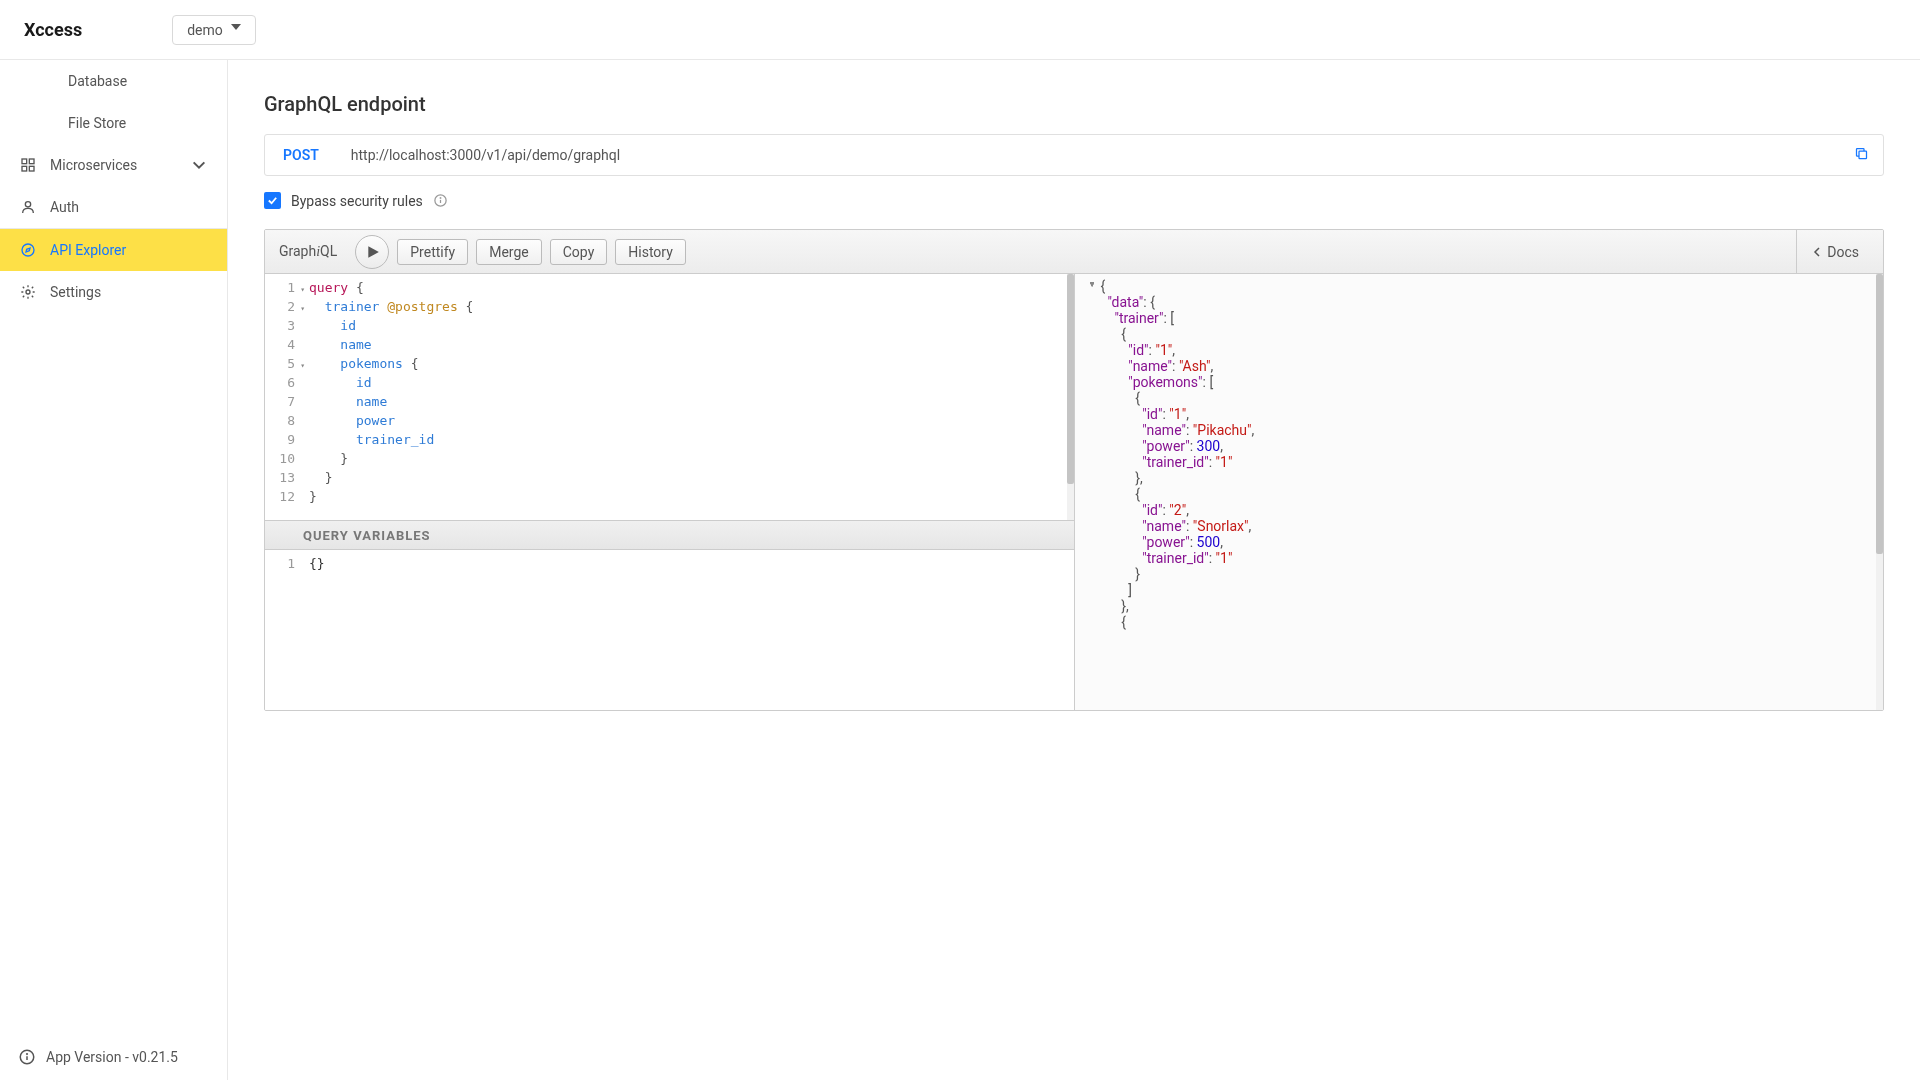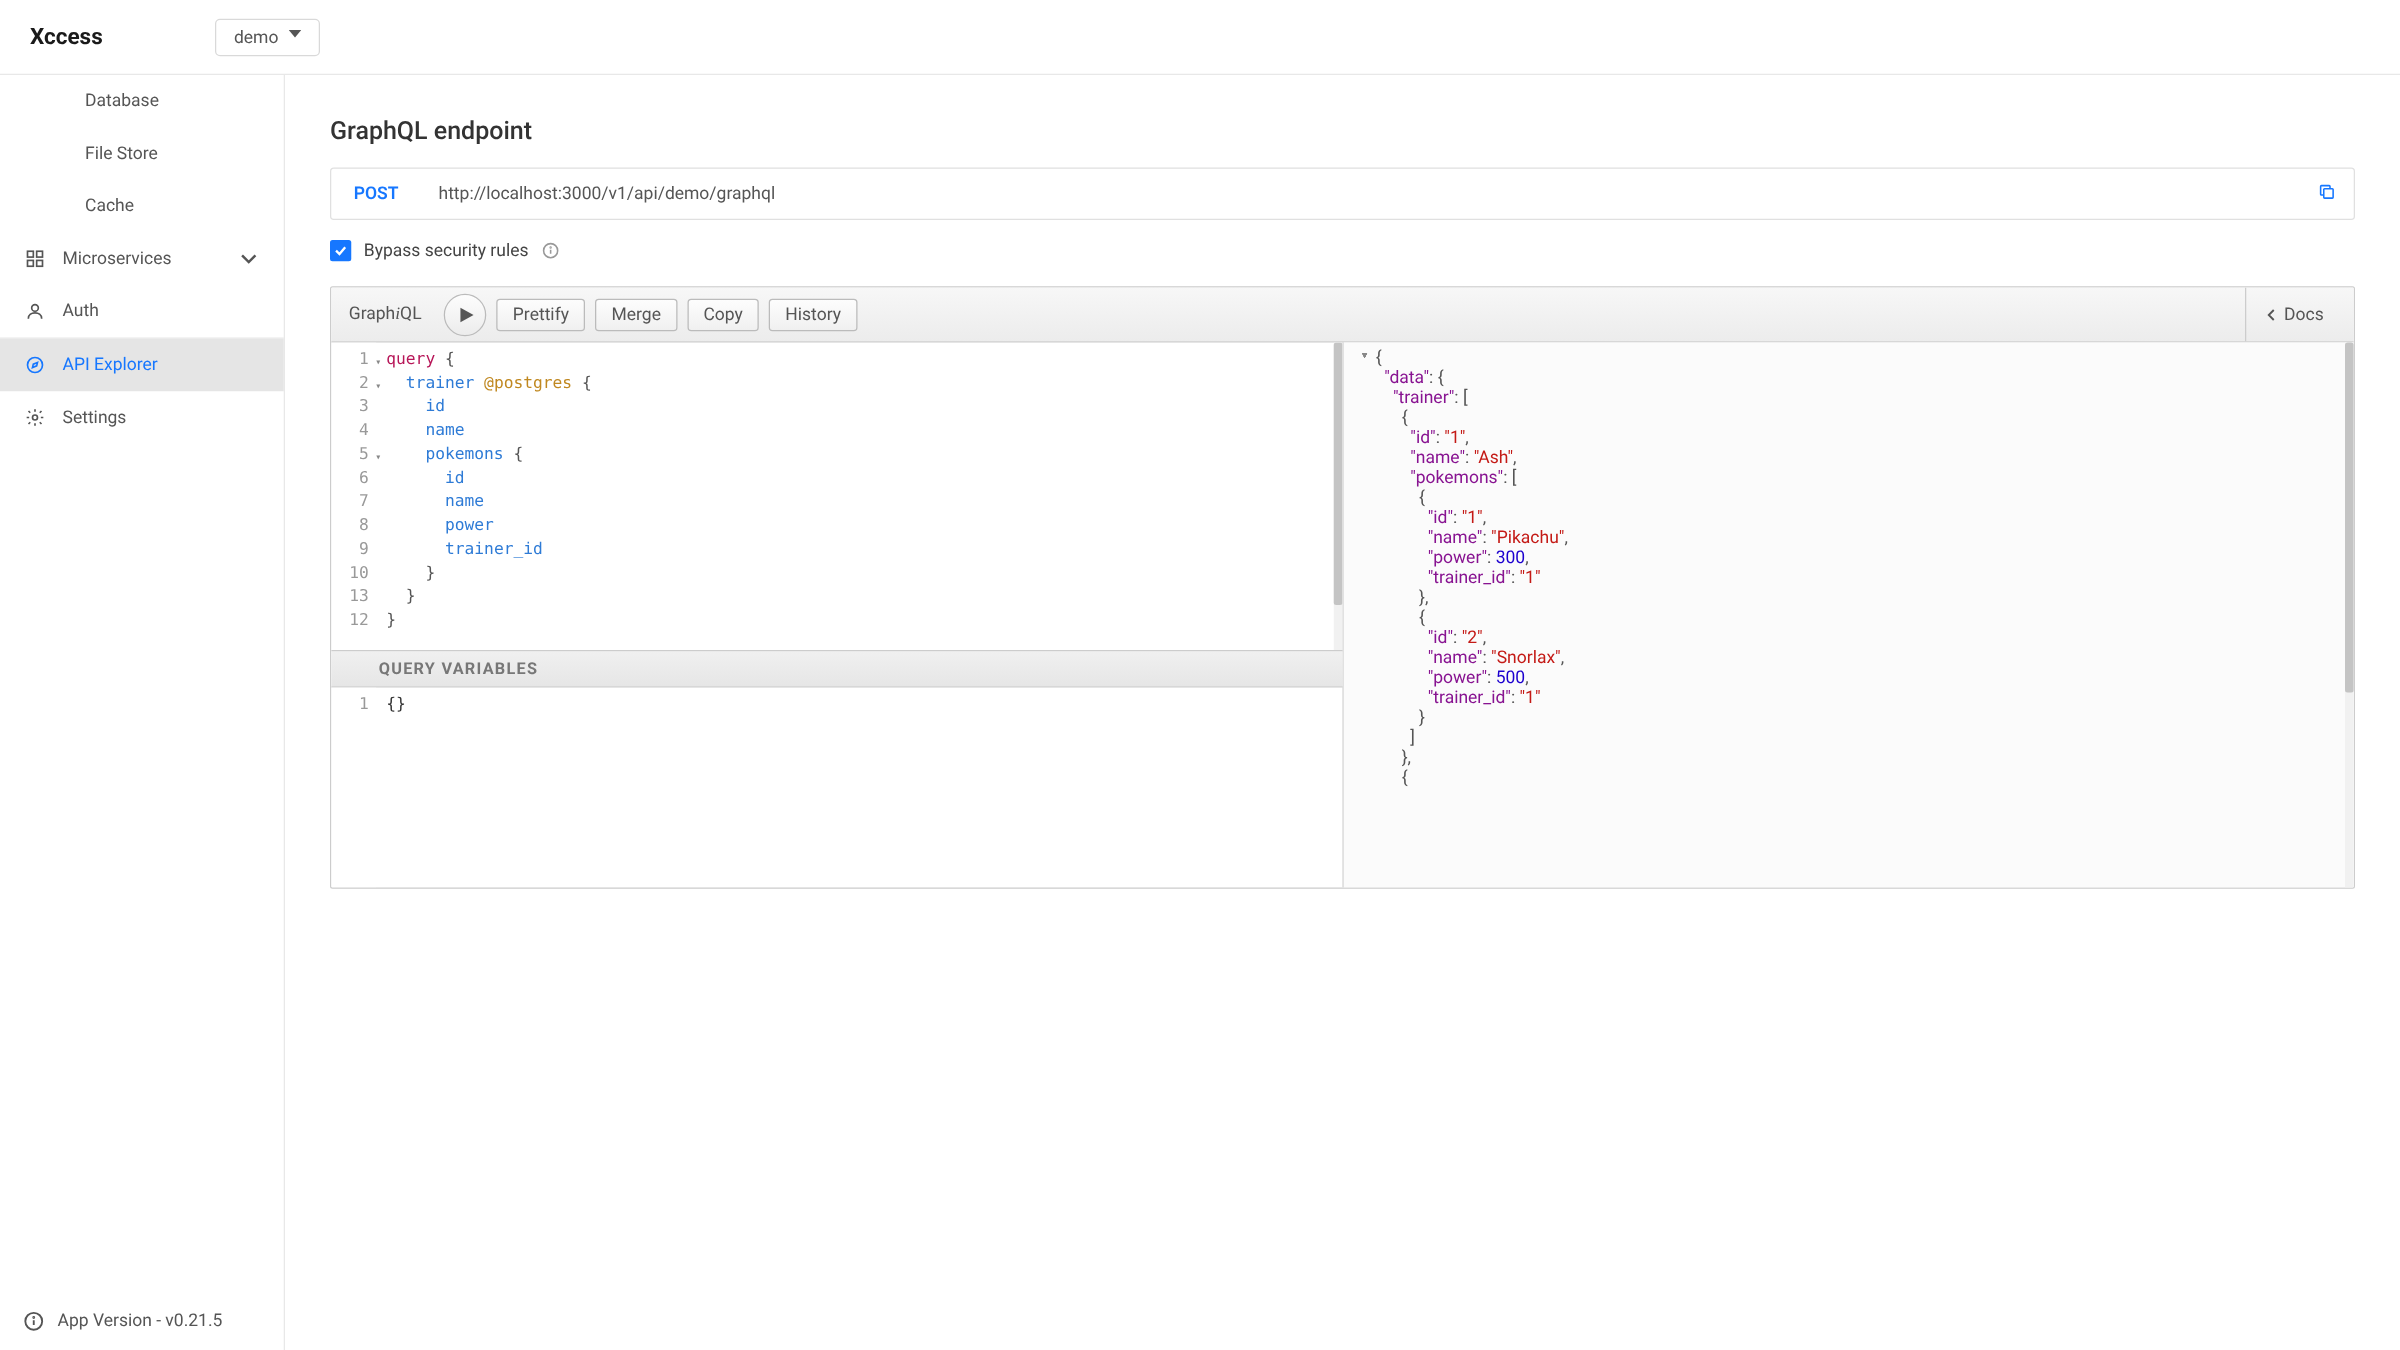--- a/index.html
+++ b/index.html
@@ -7,21 +7,21 @@
 
 .header { height: 60px; display: flex; align-items: center; padding: 0 24px; border-bottom: 1px solid #e8e8e8; }
 .logo { font-weight: 700; font-size: 18px; color: #1a1a1a; margin-right: 90px; }
 .project-select { display: flex; align-items: flex-start; gap: 8px; padding: 6px 14px; border: 1px solid #d9d9d9; border-radius: 4px; cursor: pointer; color: #555; }
 .project-select svg { width: 10px; height: 10px; }
 
 .layout { display: flex; height: calc(1080px - 60px); }
 .sidebar { width: 228px; border-right: 1px solid #e8e8e8; display: flex; flex-direction: column; position: relative; }
 .nav-list { flex: 1; }
 .nav-item { display: flex; align-items: center; padding: 13px 20px; color: #555; cursor: pointer; gap: 14px; }
-.nav-item.active { color: #1677ff; background: #e5e5e5; align-items: flex-end; }
+.nav-item.active { color: #1677ff; background: #fde047; align-items: flex-end; }
 .nav-item.sub { padding-left: 68px; }
 .nav-item .chev { margin-left: auto; }
 .nav-item svg { width: 16px; height: 16px; flex-shrink: 0; }
 .nav-group-top { border-bottom: 1px solid #e8e8e8; }
 .nav-group-bottom { border-top: 1px solid #e8e8e8; }
 .version-bar { padding: 14px 18px; display: flex; align-items: center; gap: 10px; color: #555; }
 
 .main { flex: 1; padding: 32px 36px; overflow: auto; }
 .page-title { font-size: 20px; font-weight: 500; color: #333; margin-bottom: 18px; }
 
@@ -84,23 +84,20 @@
 </div>
 
 <div class="layout">
   <div class="sidebar">
     <div class="nav-list">
       <div class="nav-item sub">
         <span>Database</span>
       </div>
       <div class="nav-item sub">
         <span>File Store</span>
-      </div>
-      <div class="nav-item sub">
-        <span>Cache</span>
       </div>
       <div class="nav-item">
         <svg viewBox="0 0 24 24" fill="none" stroke="currentColor" stroke-width="2">
             <rect x="3" y="3" width="7" height="7"></rect>
             <rect x="14" y="3" width="7" height="7"></rect>
             <rect x="3" y="14" width="7" height="7"></rect>
             <rect x="14" y="14" width="7" height="7"></rect>
           </svg>
         <span>Microservices</span>
         <svg class="chev" viewBox="0 0 12 12" width="12" height="12" fill="none" stroke="currentColor" stroke-width="1.5">

